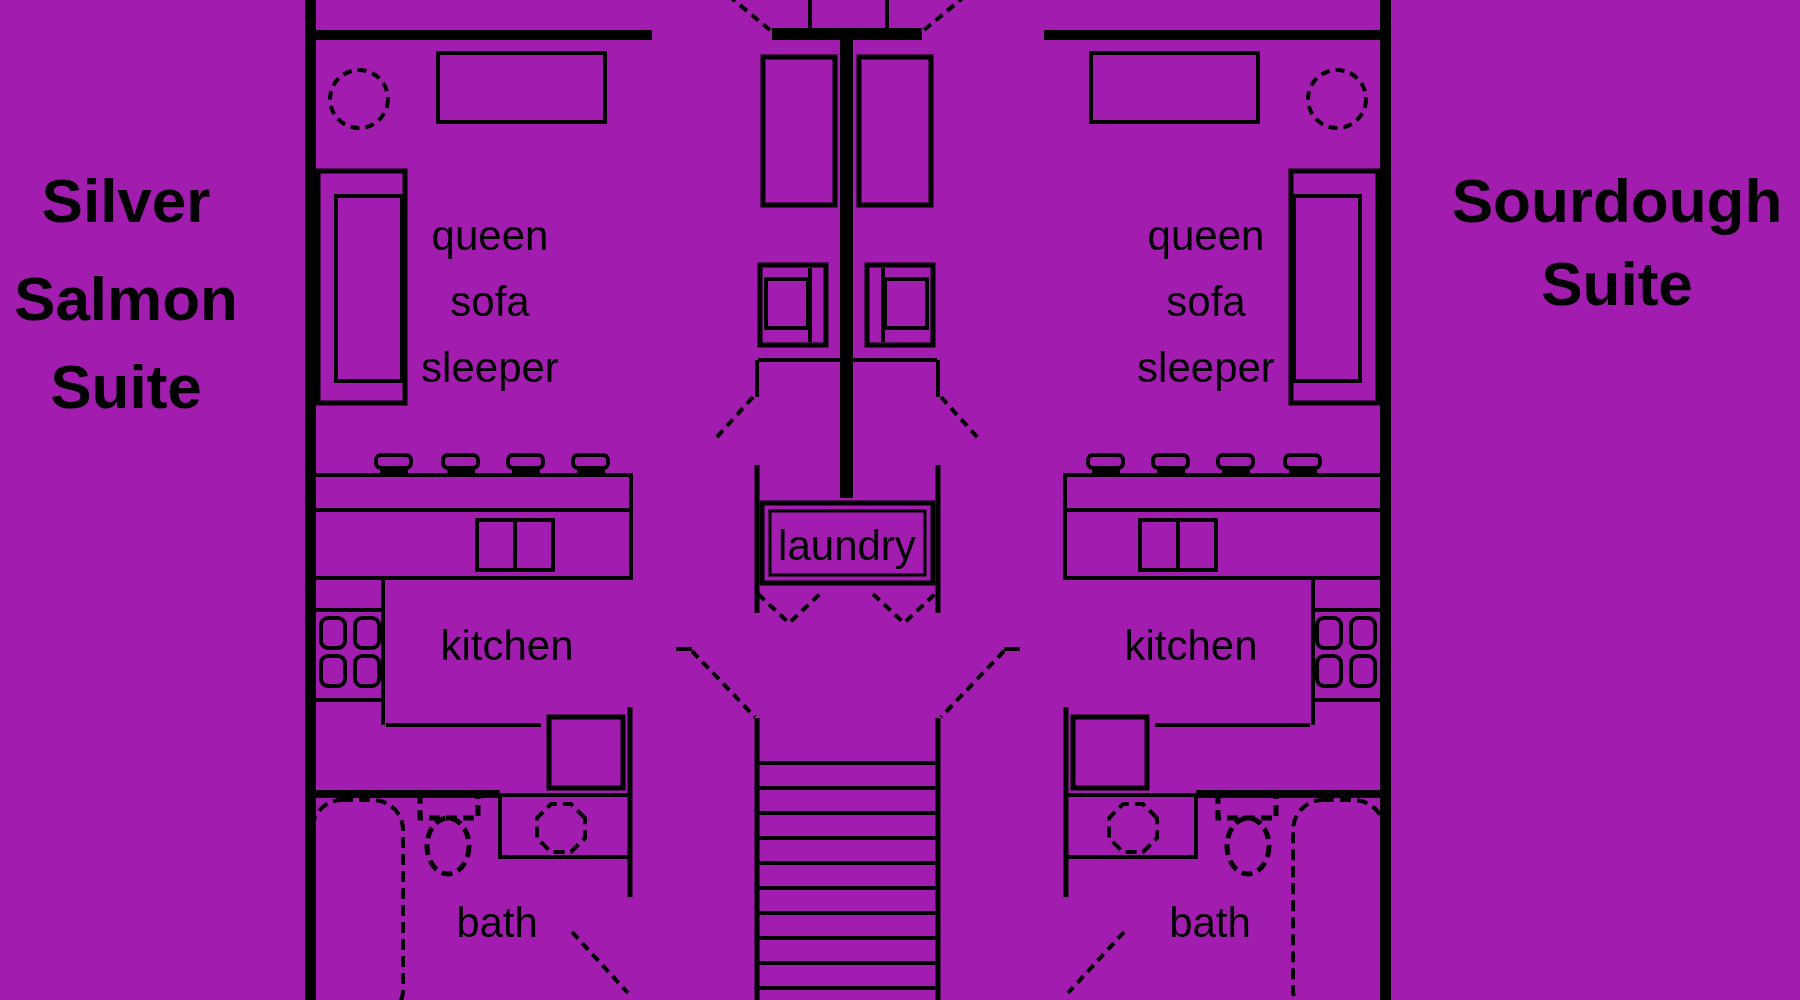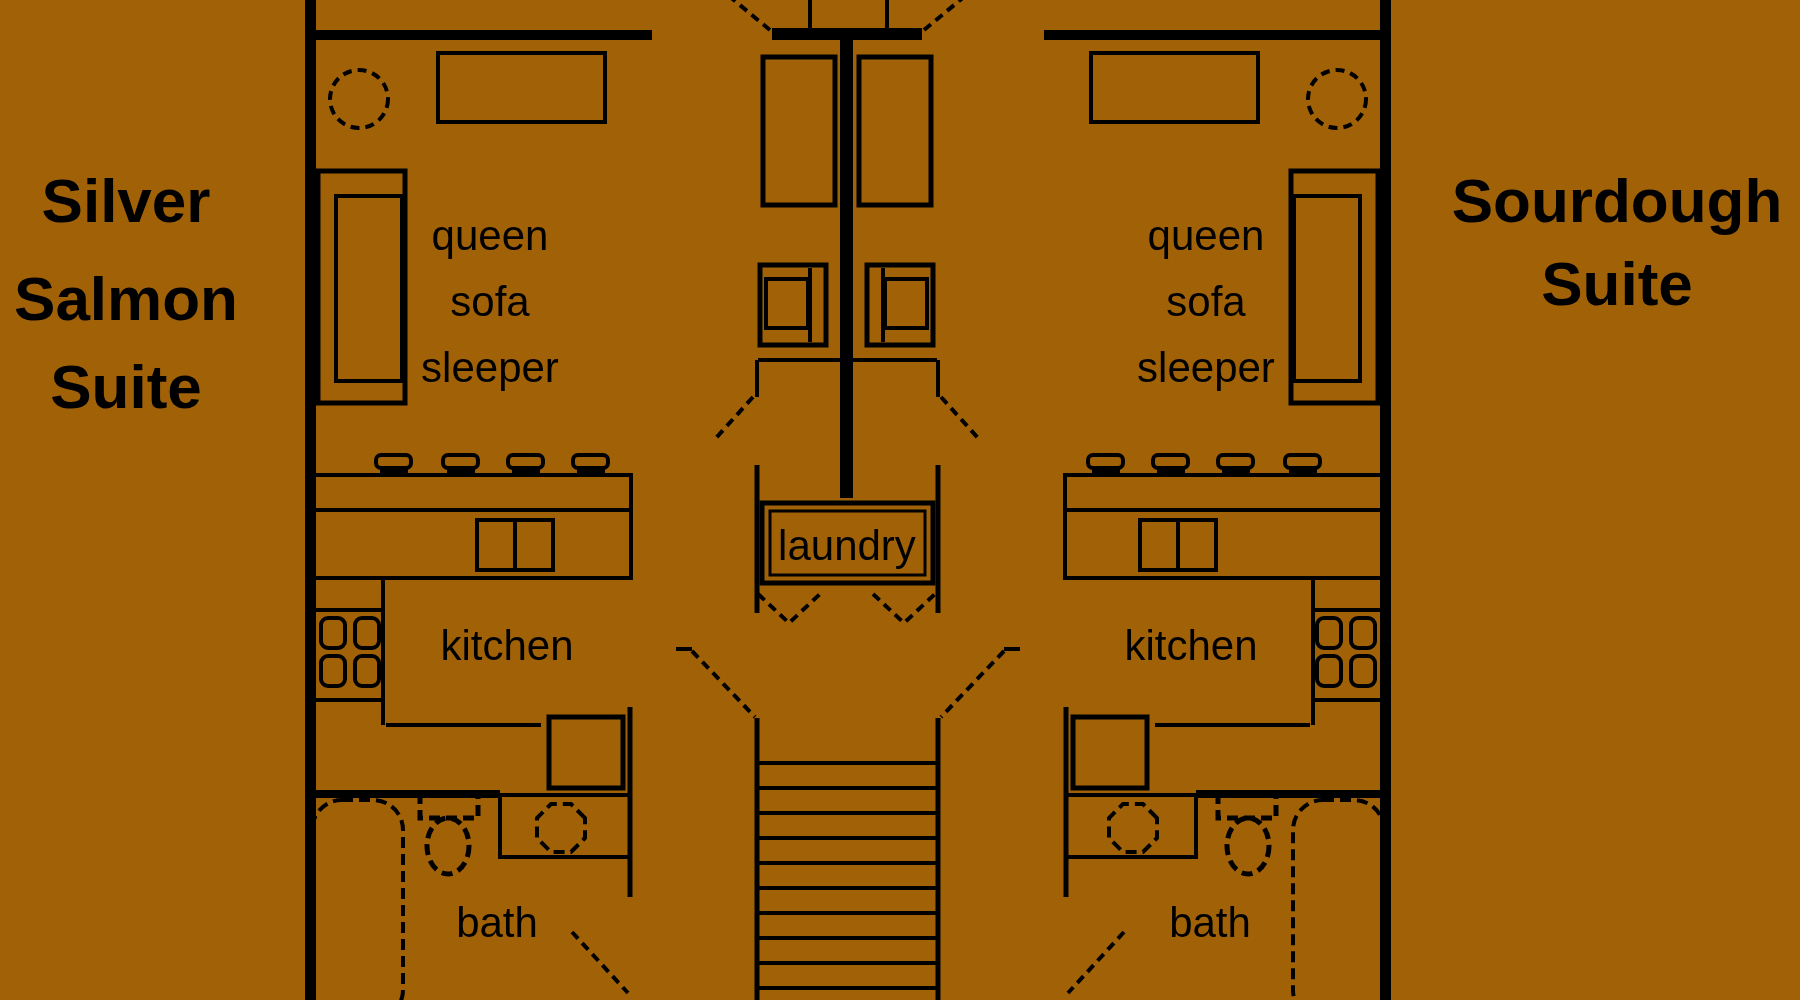--- a/index.html
+++ b/index.html
@@ -1,20 +1,20 @@
 <!DOCTYPE html>
 <html><head>
 <meta charset="utf-8">
 <style>
   html, body { margin: 0; padding: 0; background: #ffffff; }
   .stage {
     position: relative;
     width: 1800px;
     height: 1000px;
-    background: #a16207;
+    background: #a21caf;
     overflow: hidden;
     font-family: "Liberation Sans", "DejaVu Sans", sans-serif;
   }
   svg { display: block; }
   .ln   { stroke: #000000; fill: none; }
   .w4   { stroke-width: 4; }
   .w5   { stroke-width: 5; }
   .w3   { stroke-width: 3; }
   .dash { stroke-dasharray: 9 6; }
   .fixdash { stroke-dasharray: 11 6; }

